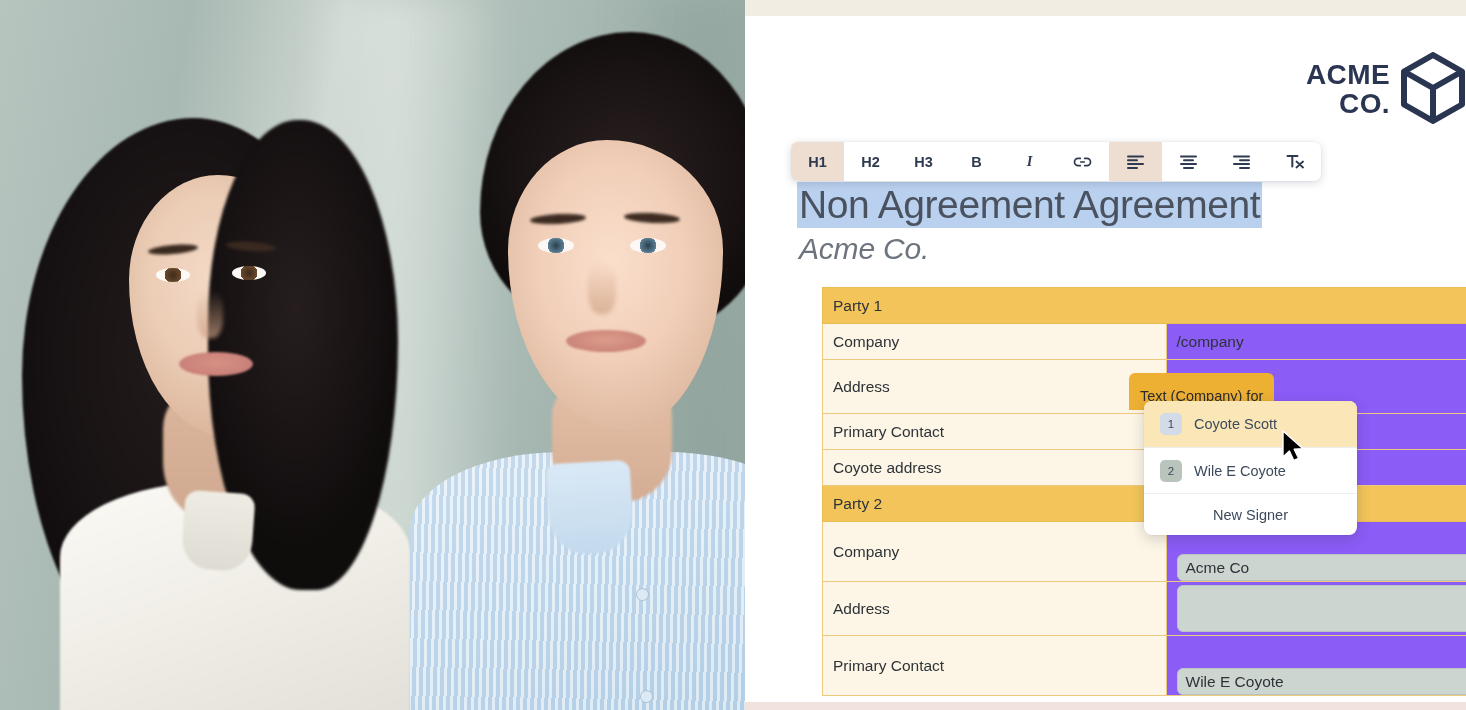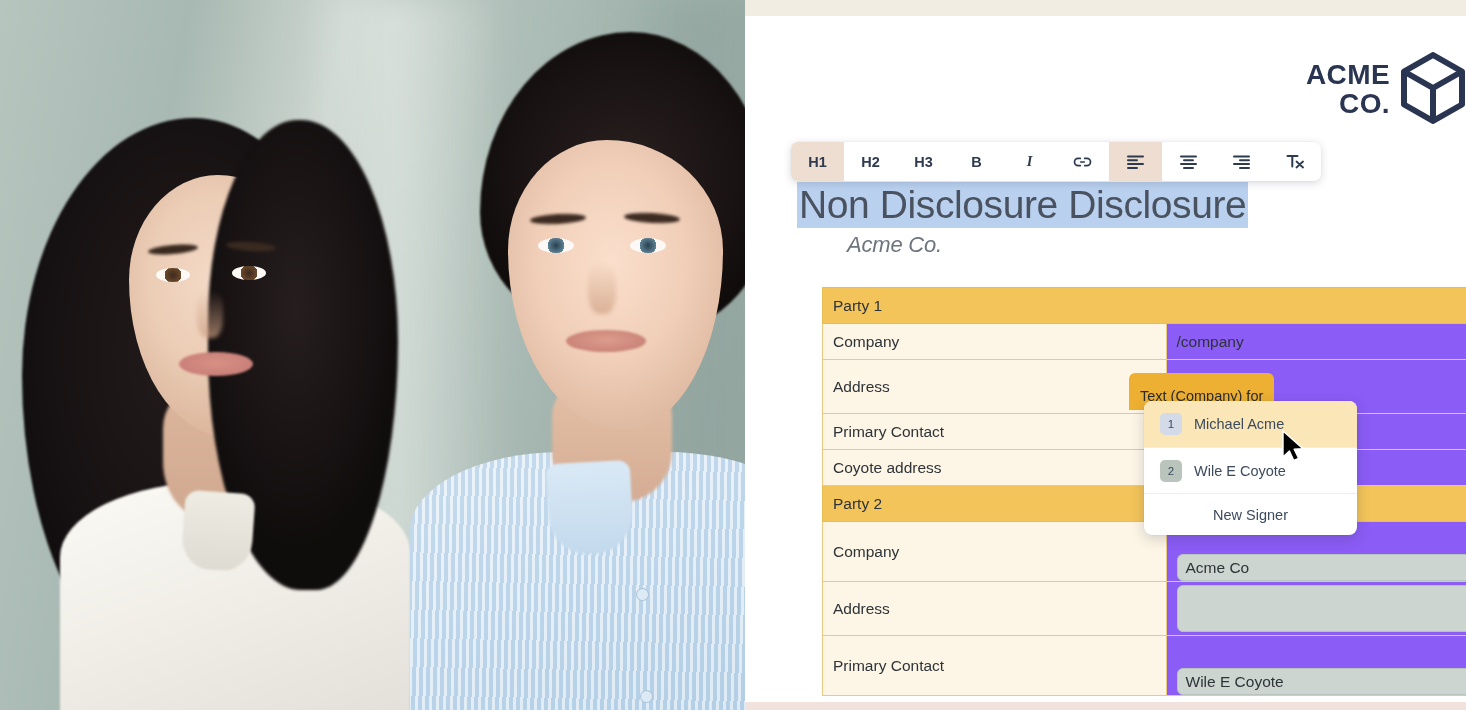--- a/index.html
+++ b/index.html
@@ -191,22 +191,22 @@
     position: absolute; left: 52px; top: 182px;
     font-size: 39px; font-weight: 400; letter-spacing: -.4px;
     color: #4a5260;
     background: #b9d0ee;
     line-height: 1.12;
     padding: 1px 2px;
     white-space: nowrap;
   }
   #doc-subtitle {
     position: absolute; left: 54px; top: 232px;
-    font-size: 22px; font-style: italic; font-weight: 400;
-    color: #6d747e; letter-spacing: -.2px; margin-left: 48px;
+    font-size: 30px; font-style: italic; font-weight: 400;
+    color: #6d747e; letter-spacing: -.2px;
   }
 
   
   #party-table {
     position: absolute; left: 77px; top: 287px;
     width: 688px;
     border-collapse: collapse;
     table-layout: fixed;
     font-size: 15.5px;
     color: #2e3338;
@@ -384,21 +384,21 @@
       </div>
       <div class="tb-btn">
         <svg width="18" height="15" viewBox="0 0 18 15">
           <rect x="0.5" y="1" width="12" height="2" rx="1" fill="#2e3a4f"></rect>
           <rect x="5.3" y="1" width="2" height="12.5" rx="1" fill="#2e3a4f"></rect>
           <path d="M10.5 7.5 L17 13.5 M17 7.5 L10.5 13.5" stroke="#2e3a4f" stroke-width="1.8" stroke-linecap="round"></path>
         </svg>
       </div>
     </div>
 
-    <div id="doc-title">Non Disclosure Disclosure</div>
+    <div id="doc-title">Non Agreement Agreement</div>
     <div id="doc-subtitle">Acme Co.</div>
 
     <table id="party-table">
       <tbody>
         <tr class="section">
           <td colspan="2">Party 1</td>
         </tr>
         <tr class="r-sm">
           <td class="label">Company</td>
           <td class="value">/company</td>
@@ -437,21 +437,21 @@
           </td>
         </tr>
       </tbody>
     </table>
 
     <div id="signer-popup">
       <div id="signer-tab">Text (Company) for</div>
       <div id="signer-menu">
         <div class="signer-item hover">
           <span class="signer-badge" style="background:#d3dae8;">1</span>
-          <span>Michael Acme</span>
+          <span>Coyote Scott</span>
         </div>
         <div class="signer-item">
           <span class="signer-badge" style="background:#b9c4bd;">2</span>
           <span>Wile E Coyote</span>
         </div>
         <div class="signer-new">New Signer</div>
       </div>
     </div>
 
   </div>

